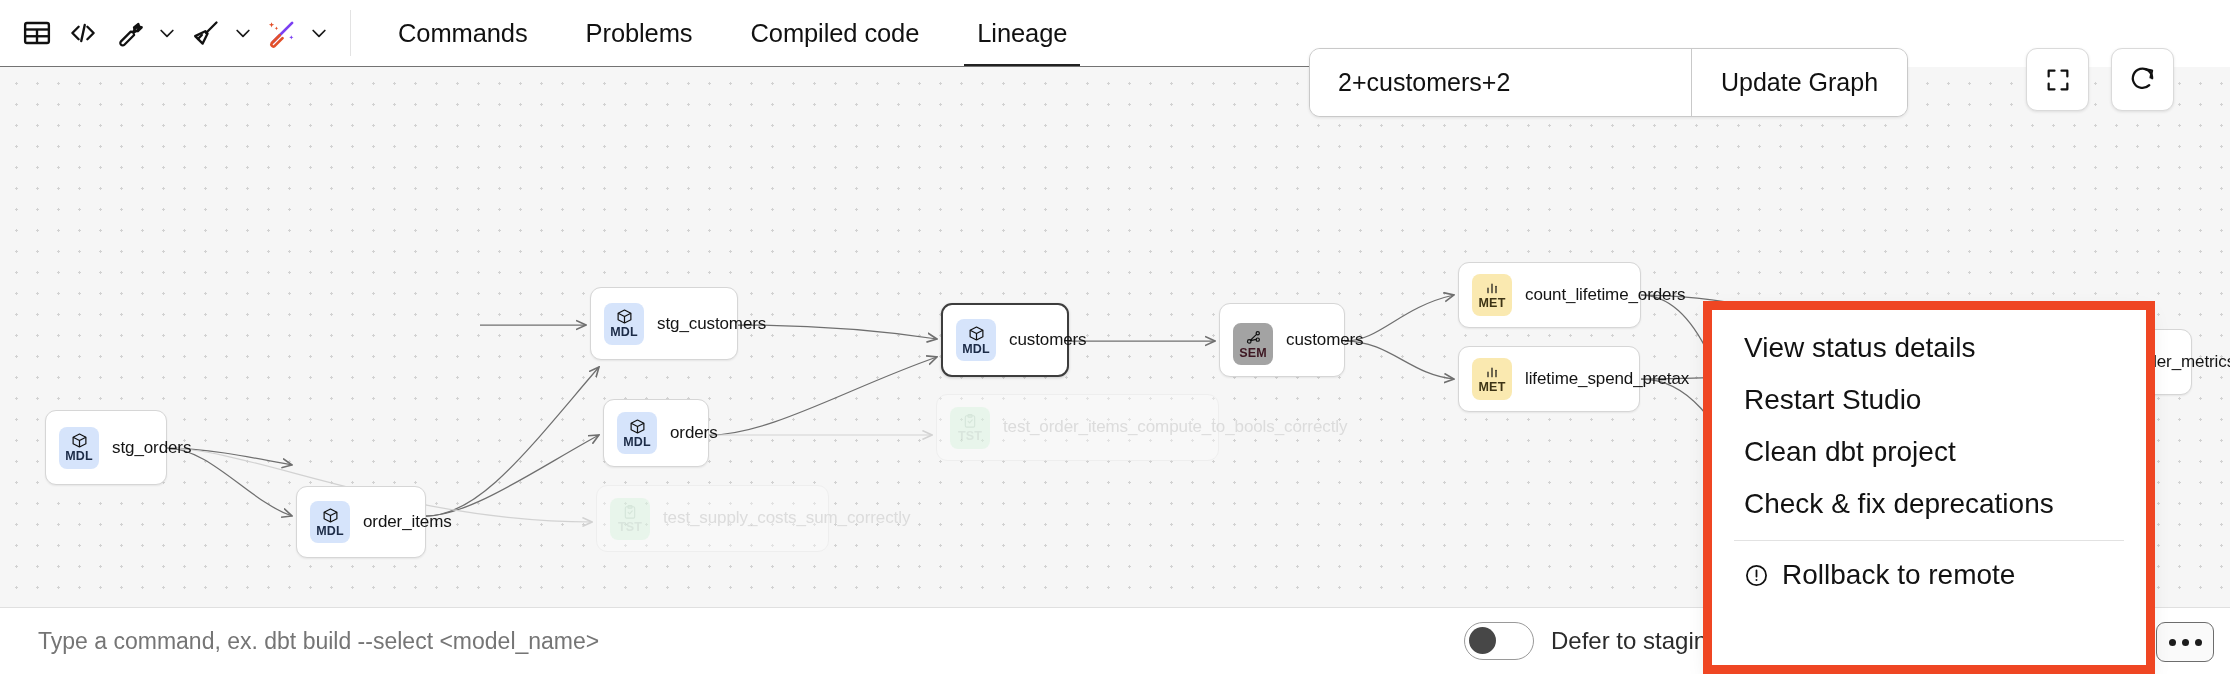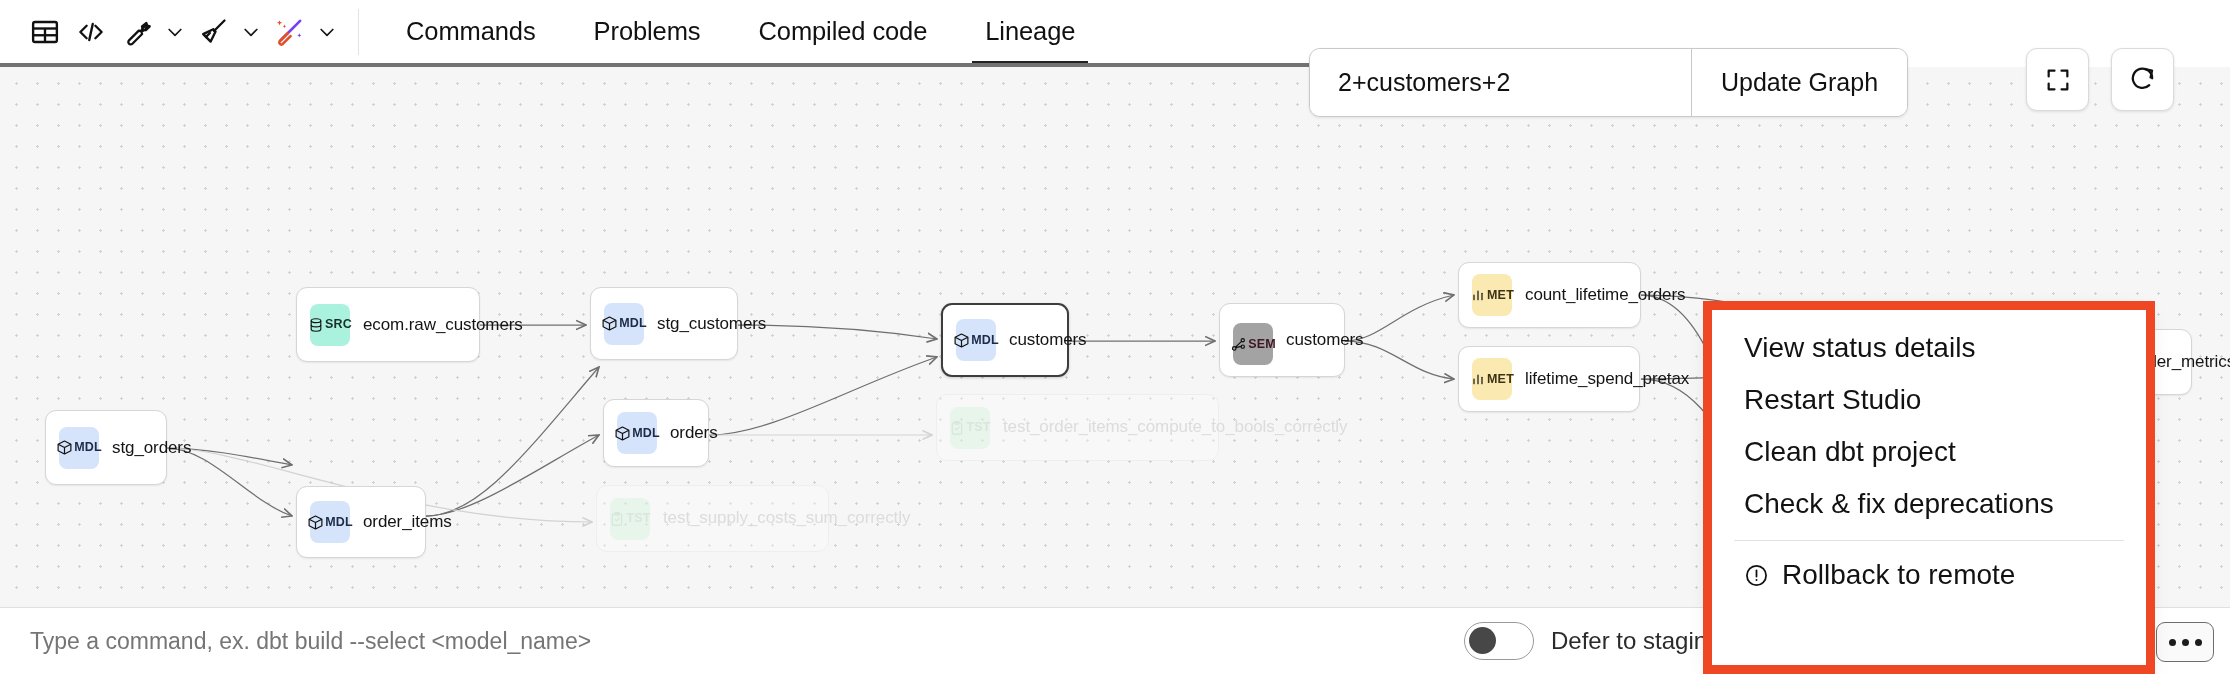--- a/index.html
+++ b/index.html
@@ -8,22 +8,21 @@
     background: #ffffff;
     font-family: "Liberation Sans", sans-serif;
     overflow: hidden;
   }
   #app { position: relative; width: 2230px; height: 674px; background: #fff; }
 
   
   .topbar {
     position: absolute; top: 0; left: 0; width: 1784px; height: 67px;
     background: #ffffff; display: flex; align-items: center;
-    border-bottom: 4px solid #737373;
-    padding-left: 8px;
+    border-bottom: 1px solid #737373;
   }
   .tool-group { display: flex; align-items: center; height: 100%; padding-left: 14px; }
   .tool-btn {
     display: flex; align-items: center; justify-content: center;
     width: 46px; height: 46px; border-radius: 7px; cursor: pointer;
   }
   .chev { width: 30px; height: 46px; display: flex; align-items: center; justify-content: center; cursor: pointer; }
   .vdiv { width: 1px; height: 46px; background: #e3e3e3; margin: 0 18px 0 16px; }
 
   .tabs { display: flex; align-items: flex-end; height: 100%; gap: 0; }
@@ -53,21 +52,21 @@
     background: #ffffff; border: 1px solid #d6d6d6; border-radius: 11px;
     box-shadow: 0 1px 2px rgba(0,0,0,0.07);
     padding: 0 18px 0 13px; gap: 13px; cursor: pointer;
   }
   .node.selected { border: 2.2px solid #3d3d3d; box-shadow: 0 1px 3px rgba(0,0,0,0.18); }
   .node.ghost {
     background: rgba(250,250,250,0.72); border: 1px solid #e8e8e8;
     box-shadow: none; opacity: 0.55;
   }
   .badge {
-    display: flex; align-items: center; justify-content: center;
+    display: flex; flex-direction: column; align-items: center; justify-content: center;
     width: 40px; min-width: 40px; height: 42px; border-radius: 8px; gap: 1px;
   }
   .badge .bglyph { display: block; line-height: 0; }
   .badge .btxt { font-size: 12.5px; font-weight: 600; letter-spacing: 0.2px; line-height: 1; }
   .badge.src { background: #aaf2dd; } .badge.src .btxt { color: #17312a; }
   .badge.mdl { background: #d6e4fb; } .badge.mdl .btxt { color: #1c2b47; }
   .badge.sem { background: #a3a3a3; margin-top: 8px; } .badge.sem .btxt { color: #3d1722; }
   .badge.met { background: #fae9b0; } .badge.met .btxt { color: #3d3415; }
   .badge.svo { background: #f7e6cf; } .badge.svo .btxt { color: #3d3020; }
   .badge.tst { background: #ddf5e3; } .badge.tst .btxt { color: #9ab8a3; }
@@ -100,21 +99,21 @@
     box-shadow: 0 1px 3px rgba(0,0,0,0.10); cursor: pointer;
   }
 
   
   .bottombar {
     position: absolute; top: 607px; left: 0; width: 2230px; height: 67px;
     background: #fff; border-top: 1px solid #e0e0e0;
     display: flex; align-items: center;
   }
   .cmd-input {
-    flex: 0 0 auto; width: 1400px; margin-left: 30px;
+    flex: 0 0 auto; width: 1400px; margin-left: 38px;
     font-size: 23px; color: #8e8e8e; border: none; outline: none; background: transparent;
     font-family: "Liberation Sans", sans-serif; cursor: text;
   }
   .defer-wrap { position: absolute; left: 1464px; top: 14px; display: flex; align-items: center; gap: 17px; }
   .toggle {
     width: 70px; height: 38px; border-radius: 19px;
     border: 1.6px solid #9a9a9a; background: #fff; position: relative; cursor: pointer;
   }
   .toggle .knob {
     position: absolute; top: 4px; left: 4px; width: 27px; height: 27px;
@@ -267,31 +266,20 @@
       <span class="badge mdl">
         <span class="bglyph"><svg width="17" height="17" viewBox="0 0 24 24" fill="none" stroke="#111" stroke-width="1.7" stroke-linejoin="round">
               <path d="M12 2.8 21 7.4v9.2L12 21.2 3 16.6V7.4z"></path>
               <path d="M3 7.4 12 12l9-4.6M12 12v9.2"></path>
             </svg></span>
         <span class="btxt">MDL</span>
       </span>
       <span class="node-label">stg_orders</span>
     </div>
 
-    <div class="node" style="left:296px; top:220px; width:184px; height:75px;">
-      <span class="badge src">
-        <span class="bglyph"><svg width="16" height="16" viewBox="0 0 24 24" fill="none" stroke="#111" stroke-width="1.7">
-              <ellipse cx="12" cy="5.6" rx="7.2" ry="2.9"></ellipse>
-              <path d="M4.8 5.6v12.8c0 1.6 3.2 2.9 7.2 2.9s7.2-1.3 7.2-2.9V5.6"></path>
-              <path d="M4.8 11.9c0 1.6 3.2 2.9 7.2 2.9s7.2-1.3 7.2-2.9"></path>
-            </svg></span>
-        <span class="btxt">SRC</span>
-      </span>
-      <span class="node-label">ecom.raw_customers</span>
-    </div>
 
     <div class="node" style="left:296px; top:419px; width:130px; height:72px;">
       <span class="badge mdl">
         <span class="bglyph"><svg width="17" height="17" viewBox="0 0 24 24" fill="none" stroke="#111" stroke-width="1.7" stroke-linejoin="round">
               <path d="M12 2.8 21 7.4v9.2L12 21.2 3 16.6V7.4z"></path>
               <path d="M3 7.4 12 12l9-4.6M12 12v9.2"></path>
             </svg></span>
         <span class="btxt">MDL</span>
       </span>
       <span class="node-label">order_items</span>

